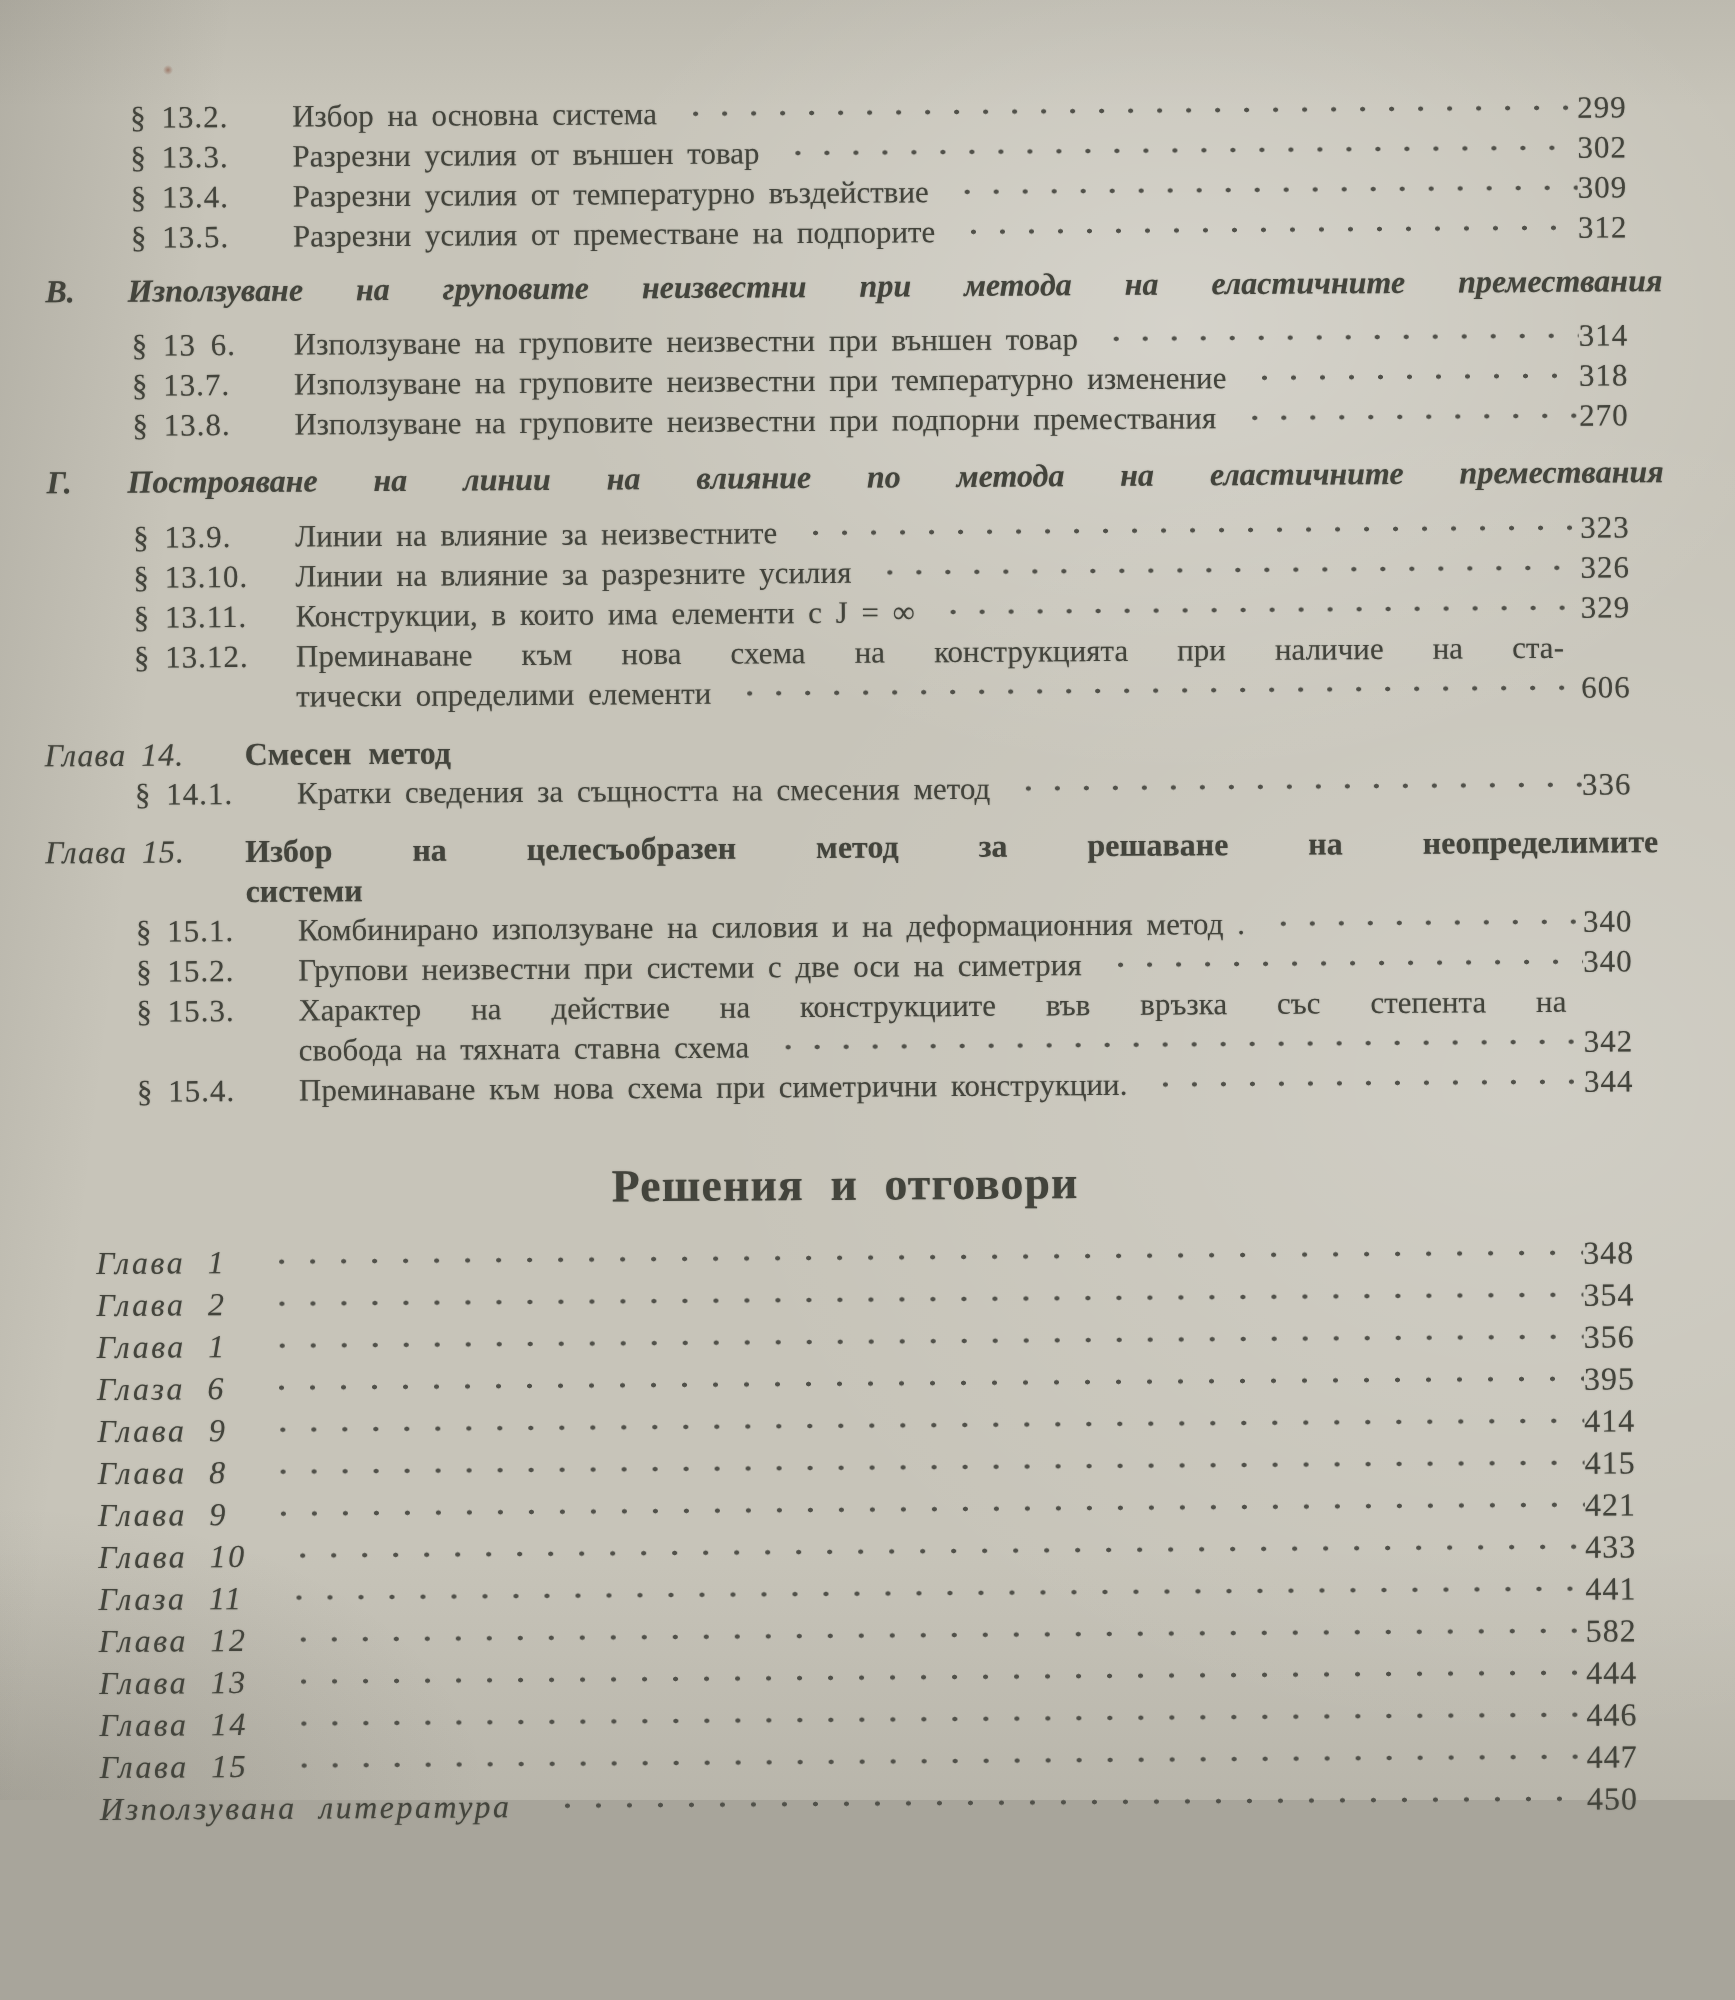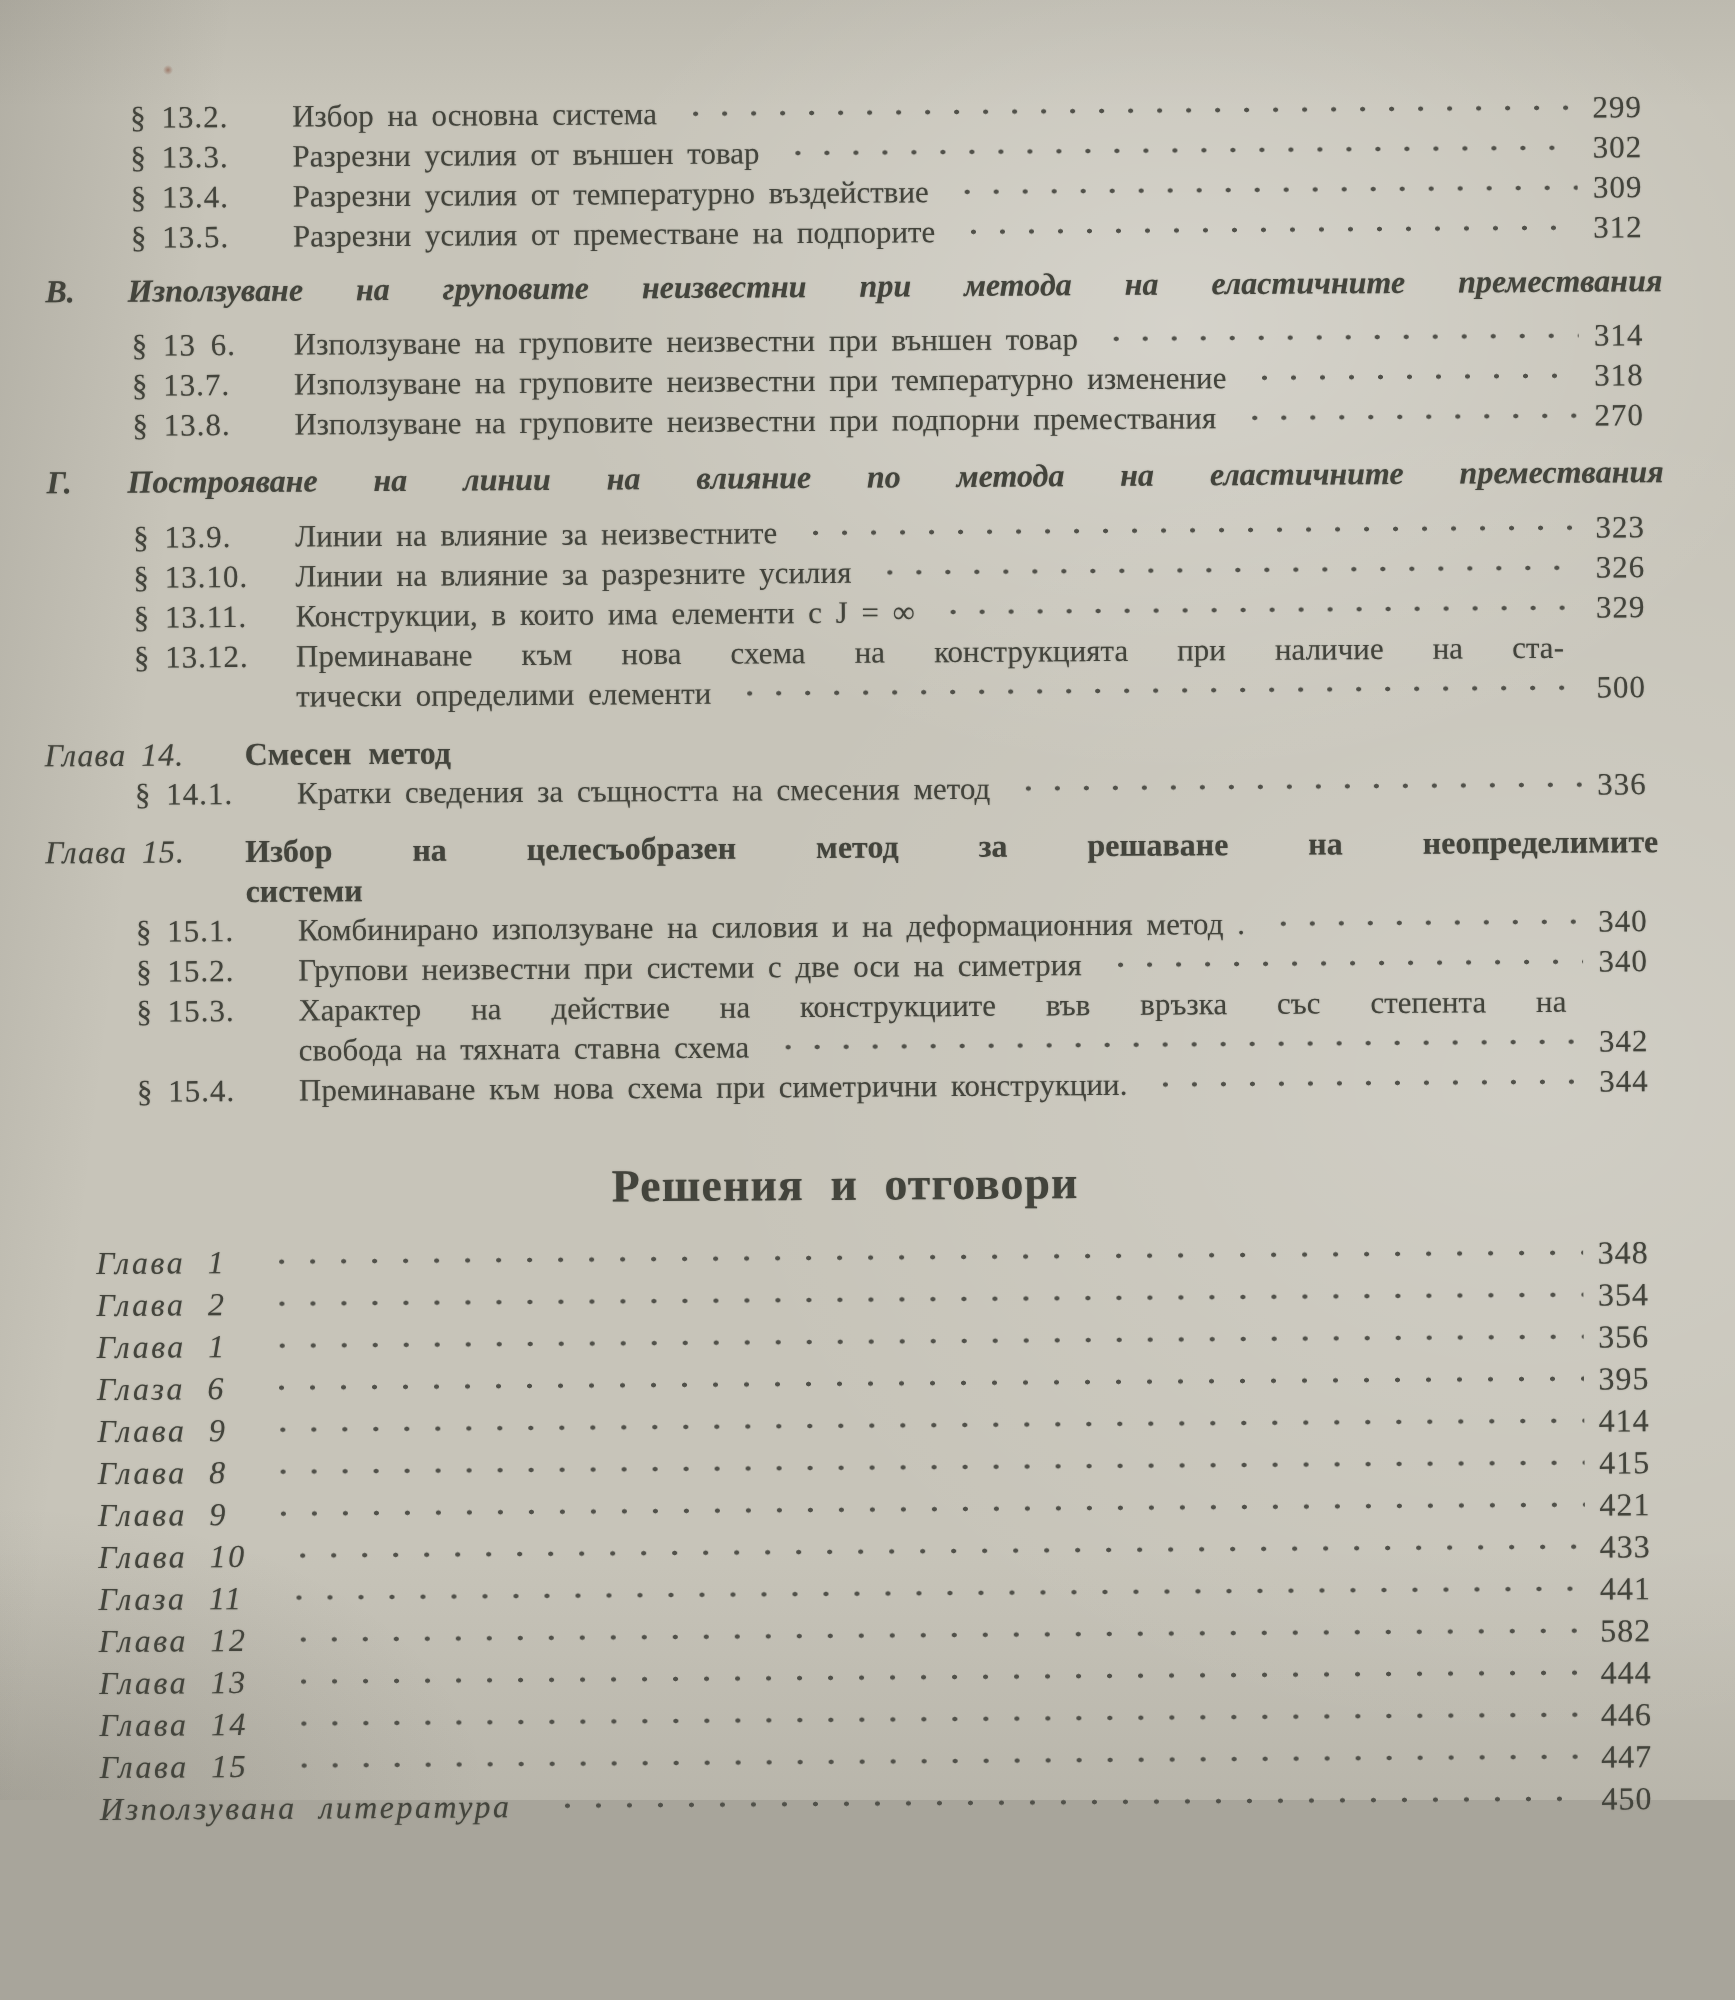--- a/index.html
+++ b/index.html
@@ -46,21 +46,21 @@
   .leader {
     flex: 1 1 auto;
     min-width: 26px;
     align-self: stretch;
     margin-left: 14px;
     background-image: radial-gradient(circle, #51514a 2.1px, rgba(0,0,0,0) 2.7px);
     background-size: 29px 40px;
     background-repeat: repeat-x;
     background-position: 10px 64%;
   }
-  .pnum { flex: none; width: 80px; text-align: center; letter-spacing: 1px; }
+  .pnum { flex: none; width: 80px; text-align: left; letter-spacing: 1px; }
   .tight { padding-right: 175px; }
   .wide  { padding-right: 82px;  }
   
   .part {
     font-style: italic;
     font-weight: bold;
     font-size: 32px;
     line-height: 42px;
     margin: 12px 0 14px;
     padding: 0 74px 0 44px;
@@ -173,21 +173,21 @@
     </div>
 
     <div class="row tight">
       <span class="label">§ 13.12.</span>
       <span class="title fill">Преминаване към нова схема на конструкцията при наличие на ста-</span>
     </div>
     <div class="row">
       <span class="label"></span>
       <span class="title">тически определими елементи</span>
       <span class="leader"></span>
-      <span class="pnum">500</span>
+      <span class="pnum">606</span>
     </div>
 
     <div class="row chapter">
       <span class="chlabel">Глава 14.</span>
       <span class="chtitle">Смесен метод</span>
     </div>
 
     <div class="row">
       <span class="label">§ 14.1.</span>
       <span class="title">Кратки сведения за същността на смесения метод</span>

